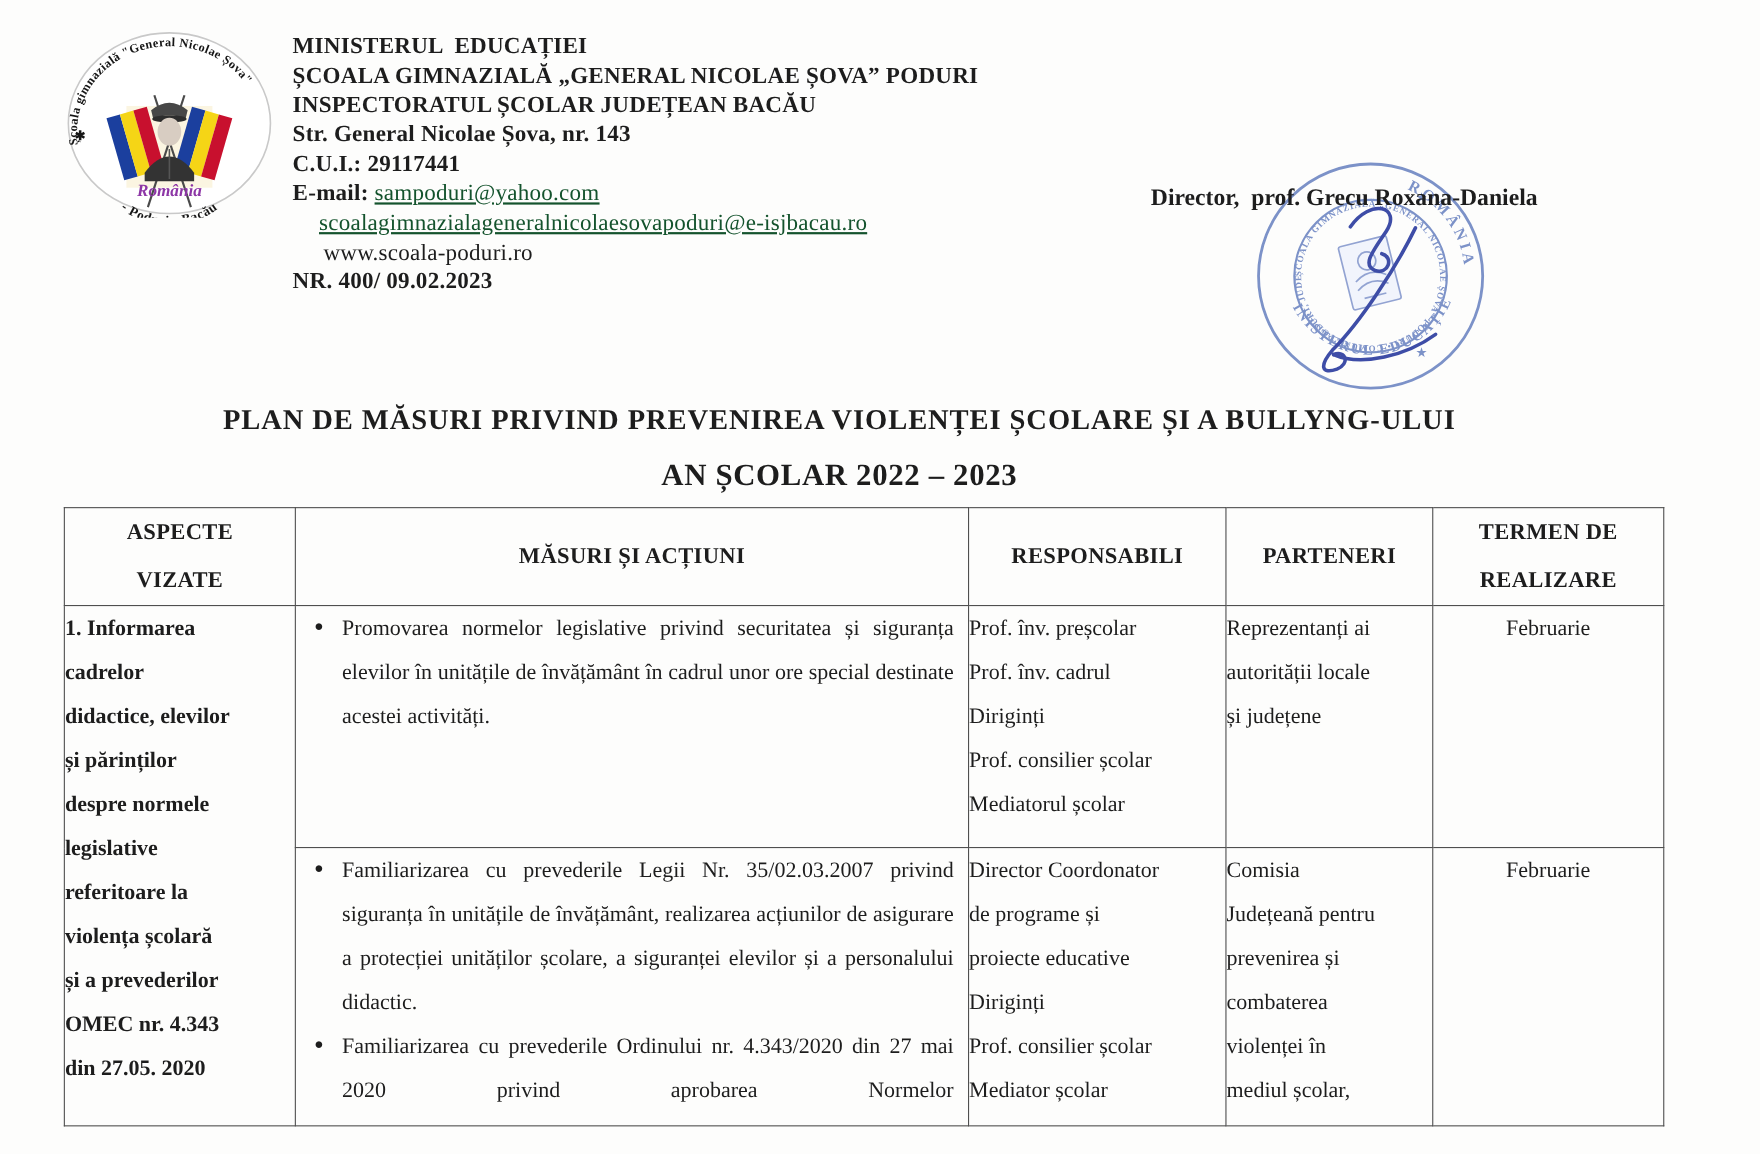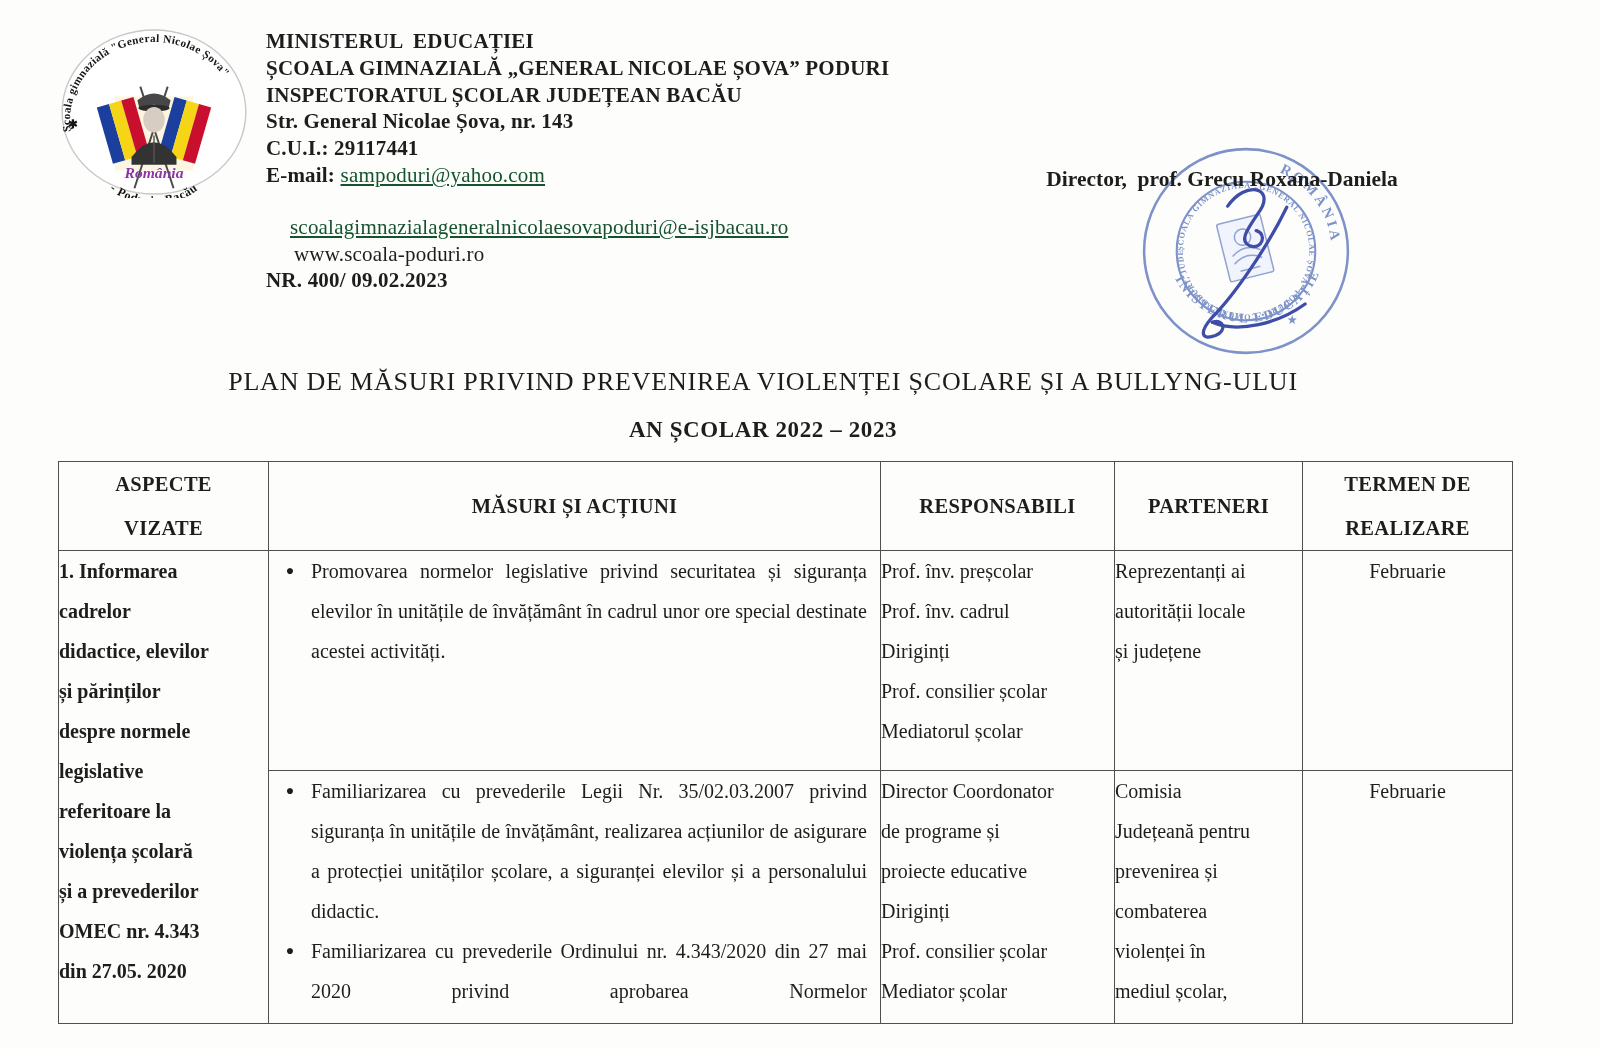--- a/index.html
+++ b/index.html
@@ -7,28 +7,28 @@
     width:1600px;height:1049px;position:relative;overflow:hidden;
     background:#fdfdfc;color:#1d1d1d;
     font-family:"Liberation Serif","DejaVu Serif",serif;
   }
   .abs{position:absolute;}
   
   .org{left:266px;top:28px;width:760px;}
   .org .line{font-size:21px;font-weight:bold;line-height:26.8px;white-space:pre-wrap;letter-spacing:.2px;}
   .org .line.plain{font-weight:normal;}
   .org a{color:#14532d;text-decoration:underline;font-weight:normal;}
-  .indent1{padding-left:24px;margin-top:25px;}
+  .indent1{padding-left:24px;}
   .indent2{padding-left:28px;}
   
   .approval{left:1016px;top:166px;width:412px;text-align:center;z-index:3;}
   .approval .aline{font-size:21.5px;font-weight:bold;line-height:26px;white-space:pre-wrap;}
   
-  .title1{left:98px;top:367px;width:1330px;text-align:center;font-size:26px;font-weight:normal;letter-spacing:.8px;}
-  .title2{left:98px;top:417px;width:1330px;text-align:center;font-size:23px;font-weight:bold;letter-spacing:.6px;}
+  .title1{left:98px;top:367px;width:1330px;text-align:center;font-size:26px;font-weight:bold;letter-spacing:.8px;}
+  .title2{left:98px;top:417px;width:1330px;text-align:center;font-size:28px;font-weight:bold;letter-spacing:.6px;}
   
   .logo-svg{left:56px;top:26px;z-index:1;}
   .stamp-svg{left:1138px;top:143px;z-index:2;opacity:.92;}
   
   table.plan{
     position:absolute;left:58px;top:461px;width:1454px;
     border-collapse:collapse;table-layout:fixed;
   }
   table.plan th,table.plan td{
     border:1.5px solid #4f4f4f;vertical-align:top;padding:0;

